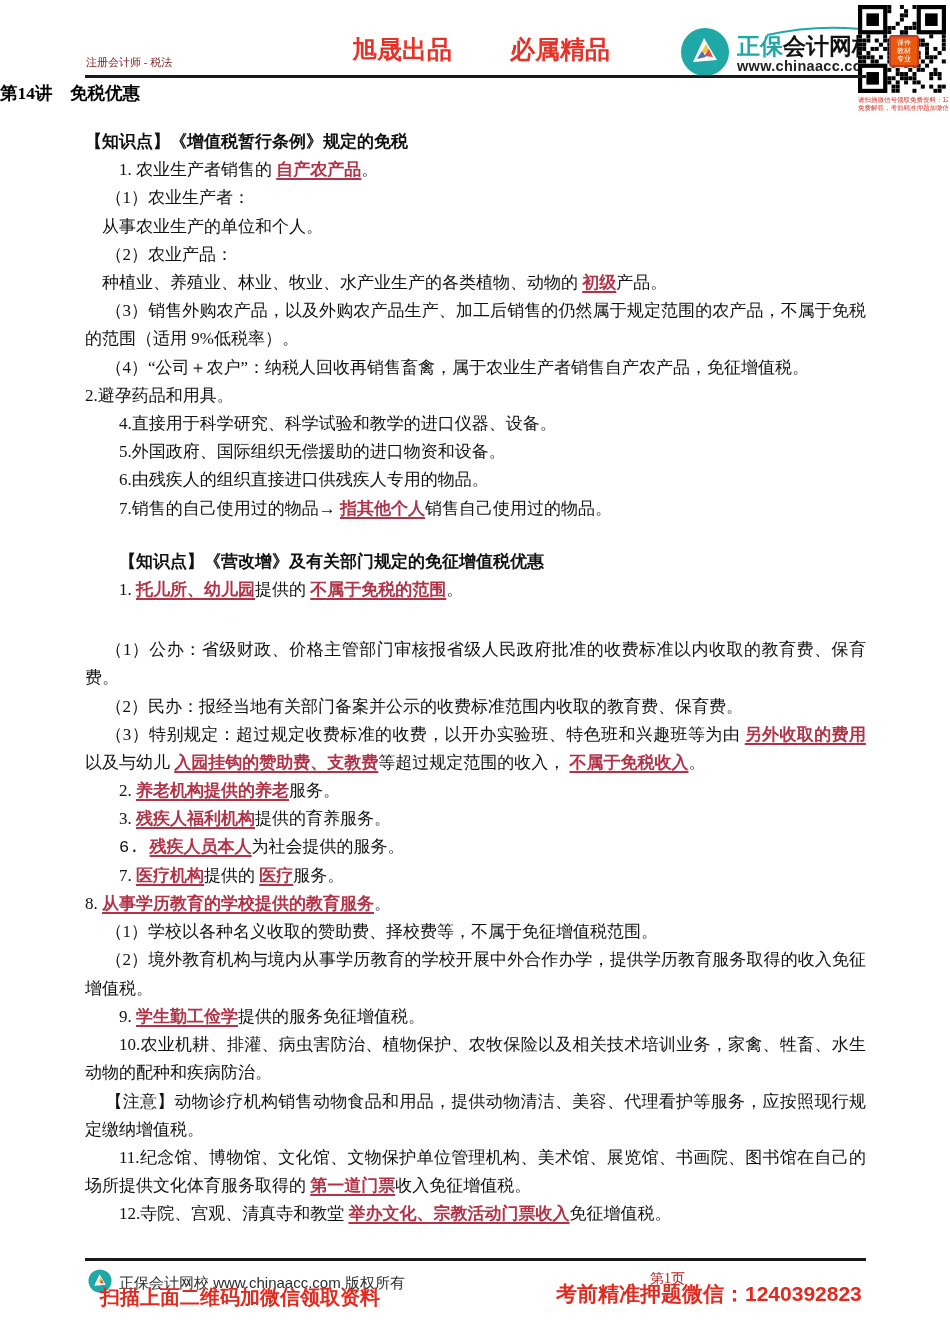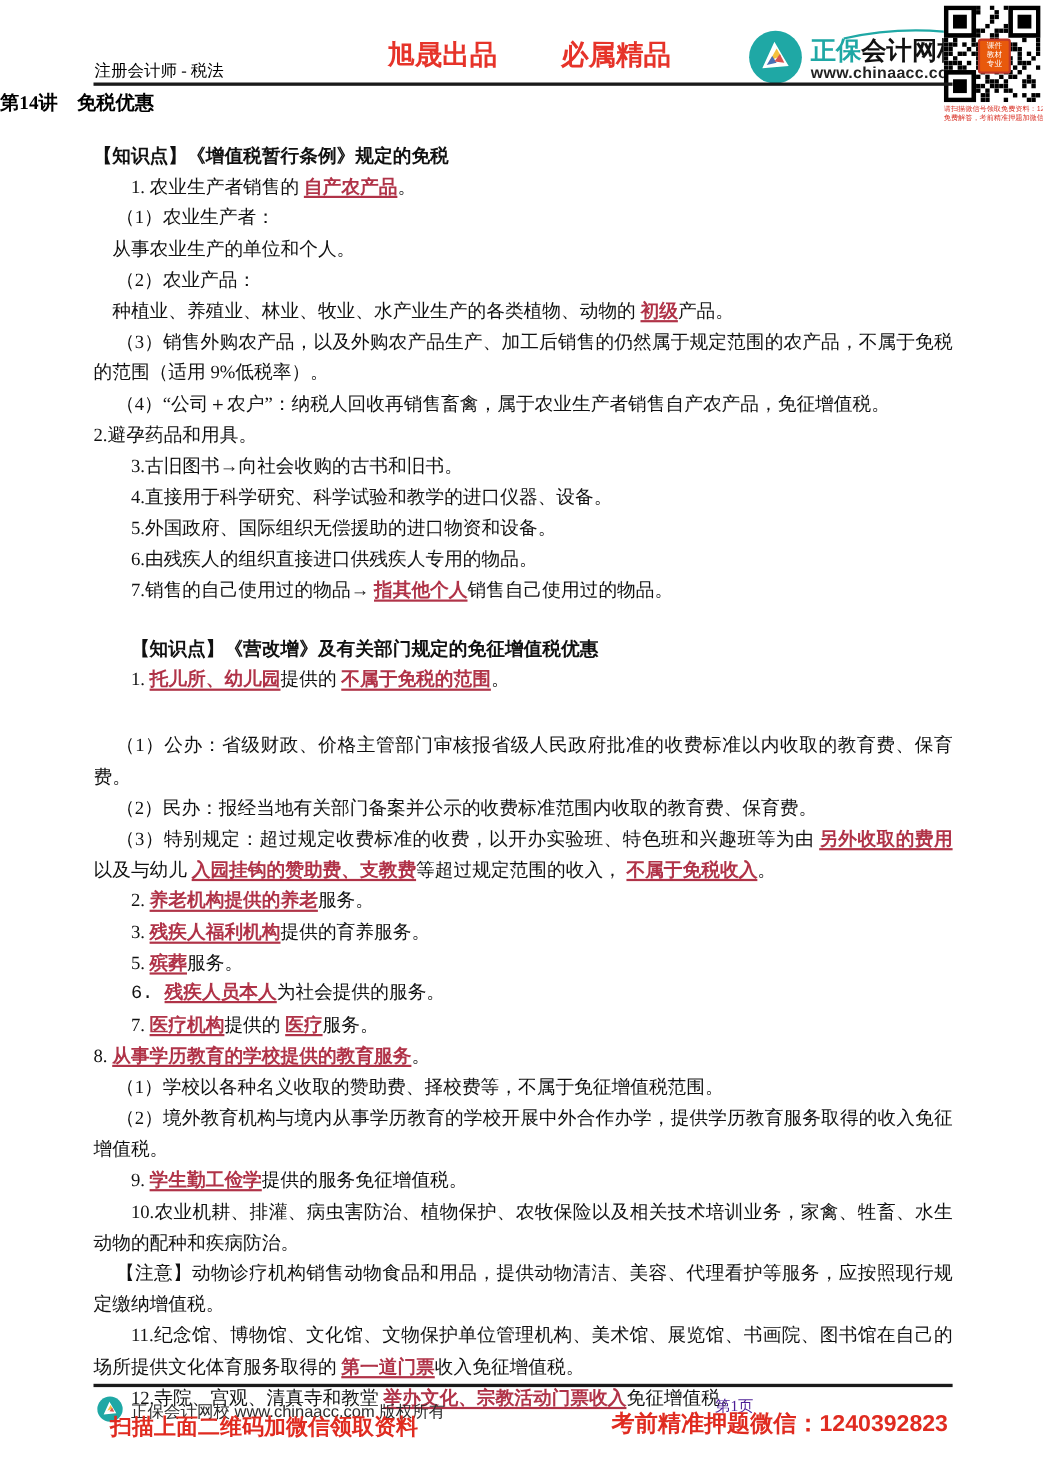--- a/index.html
+++ b/index.html
@@ -1,20 +1,20 @@
 <!DOCTYPE html>
 <html><head>
 <meta charset="utf-8">
 <style>
   html,body{margin:0;padding:0;background:#888;}
   .page{position:relative;width:950px;height:1344px;background:#ffffff;margin:0 auto;
         font-family:"Liberation Serif","DejaVu Serif",serif;color:#111;overflow:hidden;}
 
   
-  .course-label{position:absolute;left:86px;top:55px;font-size:15px;color:#000000;}
+  .course-label{position:absolute;left:86px;top:55px;font-size:11px;color:#7f1d1d;}
   .header-rule{position:absolute;left:85px;top:75px;width:781px;height:2.5px;background:#1a1a1a;}
   .slogans{position:absolute;left:481px;top:33px;transform:translateX(-50%);
            display:flex;gap:58px;font-size:25px;font-weight:bold;color:#e63329;
            font-family:"Liberation Sans","DejaVu Sans",sans-serif;}
   .lecture-title{position:absolute;left:0;top:81px;width:880px;text-align:left;
                  font-size:17.5px;font-weight:bold;color:#000;}
 
   .brand{position:absolute;left:680px;top:27px;display:flex;align-items:center;gap:7px;}
   .brand-text{line-height:1.05;font-family:"Liberation Sans","DejaVu Sans",sans-serif;position:relative;}
   .brand-swoosh{position:absolute;top:-8px;left:28px;width:120px;height:10px;}
@@ -41,21 +41,21 @@
   .content p.spacer{height:25px;}
   .em{color:#b03348;font-weight:bold;text-decoration:underline;text-underline-offset:3px;
       text-decoration-thickness:1.5px;}
 
   
   .footer-rule{position:absolute;left:85px;top:1258px;width:781px;height:2.5px;background:#1a1a1a;}
   .footer-brand{position:absolute;left:88px;top:1269px;display:flex;align-items:center;gap:7px;}
   .copyright{font-size:15px;color:#2b2b2b;font-family:"Liberation Sans","DejaVu Sans",sans-serif;}
   .promo-left{position:absolute;left:100px;top:1284px;font-size:20px;font-weight:bold;color:#e02b20;
               font-family:"Liberation Sans","DejaVu Sans",sans-serif;}
-  .page-number{position:absolute;left:650px;top:1270px;font-size:14px;color:#4c1d95;}
+  .page-number{position:absolute;left:650px;top:1270px;font-size:14px;color:#b91c1c;}
   .promo-right{position:absolute;left:556px;top:1280px;font-size:21px;font-weight:bold;color:#e02b20;
                font-family:"Liberation Sans","DejaVu Sans",sans-serif;}
 </style>
 </head>
 <body>
 
 <div class="page">
 
   <div class="course-label">注册会计师 - 税法</div>
 
@@ -250,34 +250,32 @@
   <div class="content">
       <p class="heading"><span>【知识点】《增值税暂行条例》规定的免税</span></p>
       <p class="para" style="text-indent: 2em;"><span>1. 农业生产者销售的 </span><span class="em">自产农产品</span><span>。</span></p>
       <p class="para" style="text-indent: 1.2em;"><span>（1）农业生产者：</span></p>
       <p class="para" style="text-indent: 1em;"><span>从事农业生产的单位和个人。</span></p>
       <p class="para" style="text-indent: 1.2em;"><span>（2）农业产品：</span></p>
       <p class="para" style="text-indent: 1em;"><span>种植业、养殖业、林业、牧业、水产业生产的各类植物、动物的 </span><span class="em">初级</span><span>产品。</span></p>
       <p class="para" style="text-indent: 1.2em;"><span>（3）销售外购农产品，以及外购农产品生产、加工后销售的仍然属于规定范围的农产品，不属于免税的范围（适用 9%低税率）。</span></p>
       <p class="para" style="text-indent: 1.2em;"><span>（4）“公司＋农户”：纳税人回收再销售畜禽，属于农业生产者销售自产农产品，免征增值税。</span></p>
       <p class="para"><span>2.避孕药品和用具。</span></p>
-      <p class="para" style="text-indent: 2em;"><span>3.古旧图书→向社会收购的古书和旧书。</span></p>
       <p class="para" style="text-indent: 2em;"><span>4.直接用于科学研究、科学试验和教学的进口仪器、设备。</span></p>
       <p class="para" style="text-indent: 2em;"><span>5.外国政府、国际组织无偿援助的进口物资和设备。</span></p>
       <p class="para" style="text-indent: 2em;"><span>6.由残疾人的组织直接进口供残疾人专用的物品。</span></p>
       <p class="para" style="text-indent: 2em;"><span>7.销售的自己使用过的物品→ </span><span class="em">指其他个人</span><span>销售自己使用过的物品。</span></p>
       <p class="spacer"></p>
       <p class="heading" style="text-indent: 2em;"><span>【知识点】《营改增》及有关部门规定的免征增值税优惠</span></p>
       <p class="para" style="text-indent: 2em;"><span>1. </span><span class="em">托儿所、幼儿园</span><span>提供的 </span><span class="em">不属于免税的范围</span><span>。</span></p>
       <p class="para" style="text-indent: 1.2em; margin-top: 32px;"><span>（1）公办：省级财政、价格主管部门审核报省级人民政府批准的收费标准以内收取的教育费、保育费。</span></p>
       <p class="para" style="text-indent: 1.2em;"><span>（2）民办：报经当地有关部门备案并公示的收费标准范围内收取的教育费、保育费。</span></p>
       <p class="para" style="text-indent: 1.2em;"><span>（3）特别规定：超过规定收费标准的收费，以开办实验班、特色班和兴趣班等为由 </span><span class="em">另外收取的费用</span><span>以及与幼儿 </span><span class="em">入园挂钩的赞助费、支教费</span><span>等超过规定范围的收入， </span><span class="em">不属于免税收入</span><span>。</span></p>
       <p class="para" style="text-indent: 2em;"><span>2. </span><span class="em">养老机构提供的养老</span><span>服务。</span></p>
       <p class="para" style="text-indent: 2em;"><span>3. </span><span class="em">残疾人福利机构</span><span>提供的育养服务。</span></p>
-      <p class="para" style="text-indent: 2em;"><span>5. </span><span class="em">殡葬</span><span>服务。</span></p>
       <p class="para" style="text-indent: 2em; font-family: Liberation Mono, monospace;"><span>6. </span><span class="em">残疾人员本人</span><span>为社会提供的服务。</span></p>
       <p class="para" style="text-indent: 2em;"><span>7. </span><span class="em">医疗机构</span><span>提供的 </span><span class="em">医疗</span><span>服务。</span></p>
       <p class="para"><span>8. </span><span class="em">从事学历教育的学校提供的教育服务</span><span>。</span></p>
       <p class="para" style="text-indent: 1.2em;"><span>（1）学校以各种名义收取的赞助费、择校费等，不属于免征增值税范围。</span></p>
       <p class="para" style="text-indent: 1.2em;"><span>（2）境外教育机构与境内从事学历教育的学校开展中外合作办学，提供学历教育服务取得的收入免征增值税。</span></p>
       <p class="para" style="text-indent: 2em;"><span>9. </span><span class="em">学生勤工俭学</span><span>提供的服务免征增值税。</span></p>
       <p class="para" style="text-indent: 2em;"><span>10.农业机耕、排灌、病虫害防治、植物保护、农牧保险以及相关技术培训业务，家禽、牲畜、水生动物的配种和疾病防治。</span></p>
       <p class="para" style="text-indent: 1.2em;"><span>【注意】动物诊疗机构销售动物食品和用品，提供动物清洁、美容、代理看护等服务，应按照现行规定缴纳增值税。</span></p>
       <p class="para" style="text-indent: 2em;"><span>11.纪念馆、博物馆、文化馆、文物保护单位管理机构、美术馆、展览馆、书画院、图书馆在自己的场所提供文化体育服务取得的 </span><span class="em">第一道门票</span><span>收入免征增值税。</span></p>
       <p class="para" style="text-indent: 2em;"><span>12.寺院、宫观、清真寺和教堂 </span><span class="em">举办文化、宗教活动门票收入</span><span>免征增值税。</span></p>

